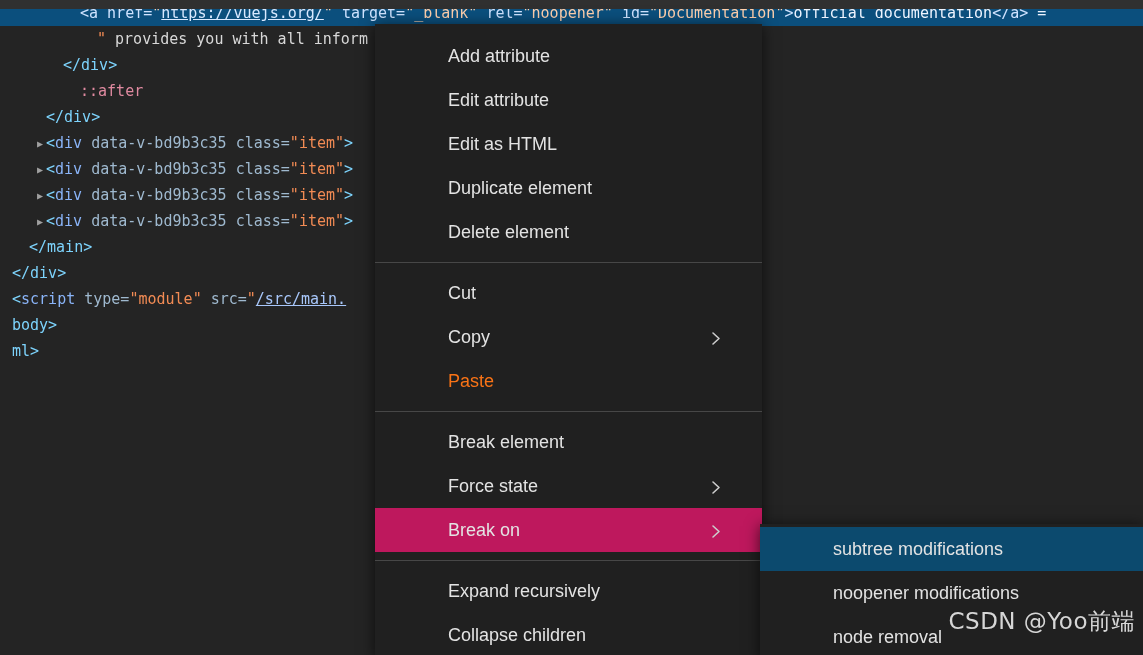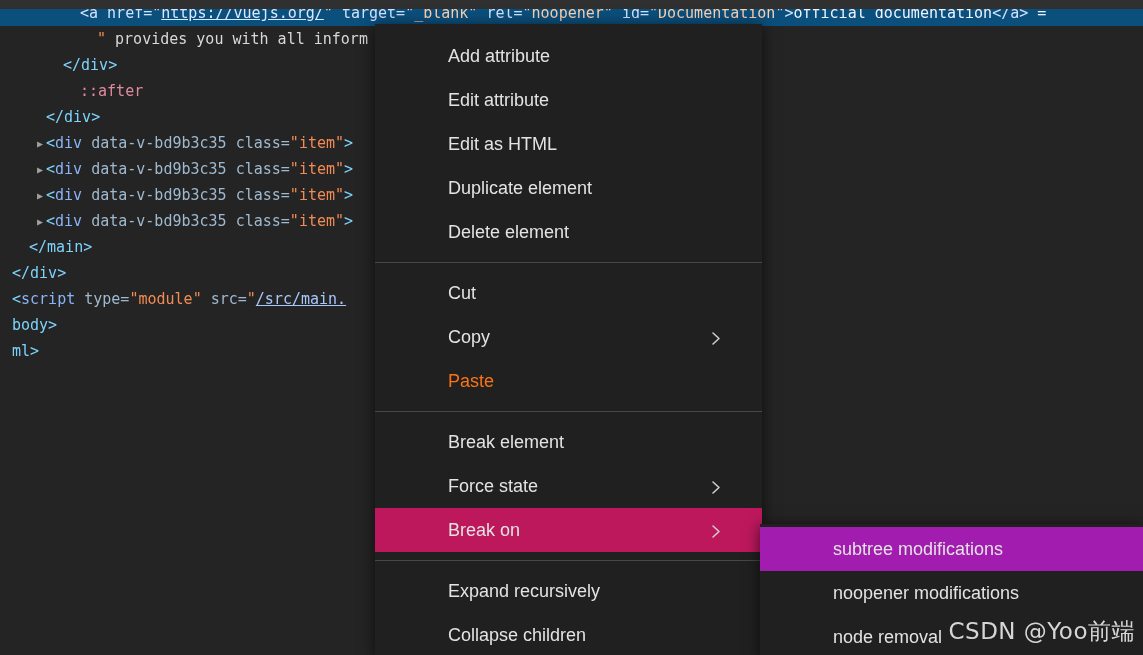--- a/index.html
+++ b/index.html
@@ -76,26 +76,26 @@
   .submenu {
     position:absolute;
     left:760px; top:524px;
     width:383px;
     background:#202020;
     box-shadow:0 2px 14px rgba(0,0,0,.65);
     padding:3px 0 0 0;
     z-index:40;
   }
   .submenu .mi { padding-left:73px; height:44px; font-size:18px; }
-  .submenu .mi.hover { background:#a21caf; }
+  .submenu .mi.hover { background:#0c4a6e; }
 
   
   .watermark {
     position:absolute;
-    right:8px; bottom:8px;
+    right:8px; bottom:18px;
     font-size:23px;
     color:#d6d6d6;
     letter-spacing:.5px;
     z-index:60;
     font-family:"DejaVu Sans","Liberation Sans", sans-serif;
     white-space:nowrap;
     pointer-events:none;
   }
   .top-strip {
     position:absolute; left:0; top:0; width:1143px; height:9px;

